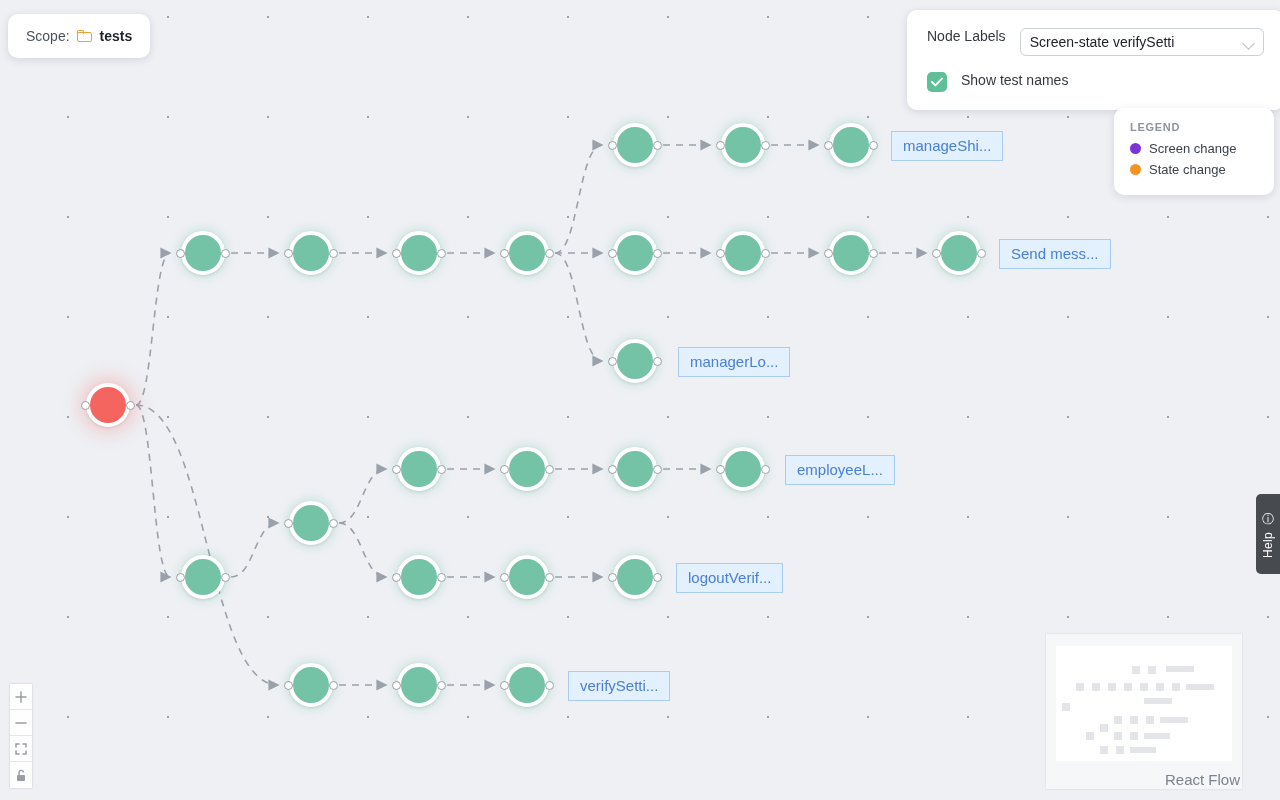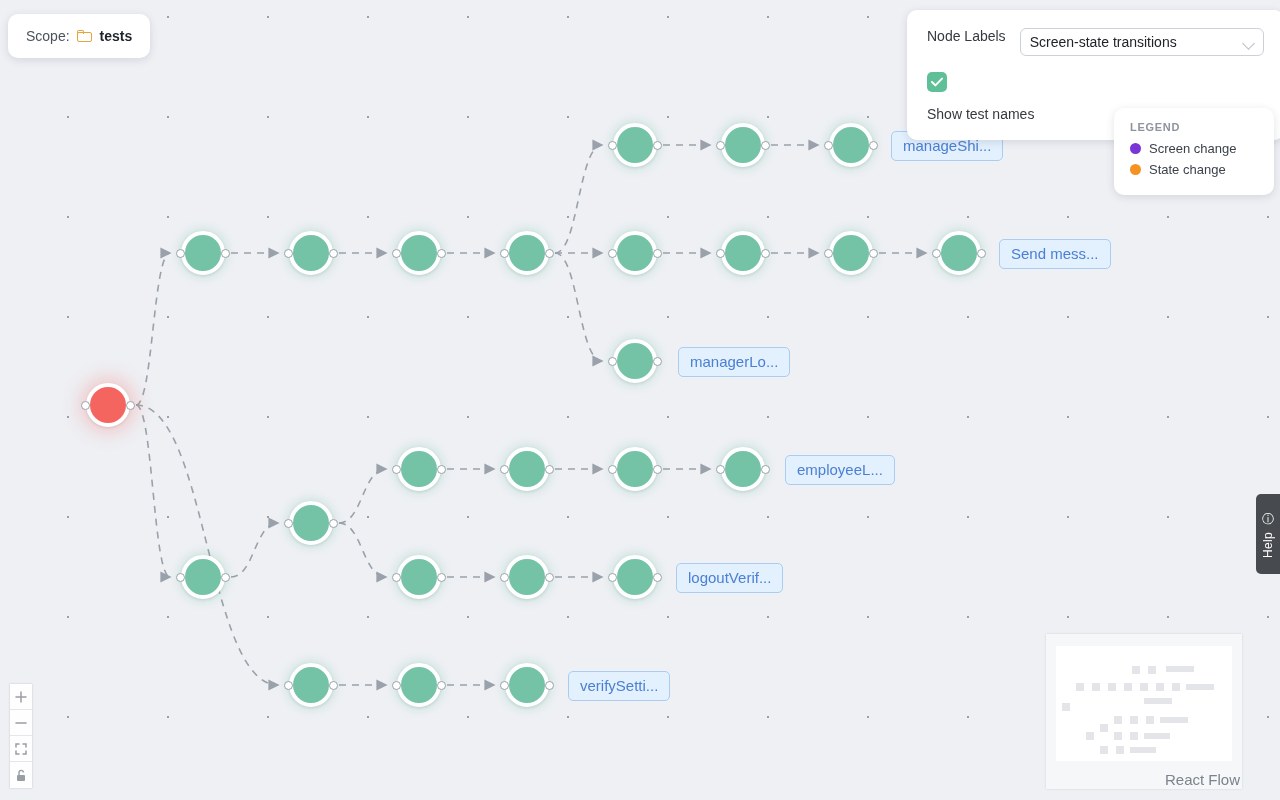--- a/index.html
+++ b/index.html
@@ -55,21 +55,21 @@
   }
   .handle.l { left: -9px; }
   .handle.r { right: -9px; }
 
   
   .tlabel {
     position: absolute;
     background: #e3f0fd;
     border: 1px solid #a9cdf2;
     color: #4a7fd4;
-    border-radius: 5px;
+    border-radius: 0;
     padding: 5px 11px;
     font-size: 15px;
     line-height: 18px;
     white-space: nowrap;
     box-sizing: border-box;
   }
 
   
   .panel {
     position: absolute;
@@ -94,21 +94,21 @@
     content:""; position:absolute; left:0; top:0px; width:7px; height:4px;
     border:1.6px solid #e8a33d; border-bottom:none; border-radius:2px 2px 0 0; box-sizing:border-box;
   }
 
   #controls-panel {
     left: 907px; top: 10px;
     width: 337px;
     padding: 18px 20px 18px 20px;
   }
   .ctl-row { display: flex; gap: 14px; }
-  .ctl-row + .ctl-row { margin-top: 16px; flex-direction: column; }
+  .ctl-row + .ctl-row { margin-top: 16px; }
   .ctl-label { font-size: 14px; color: #35393f; }
   .select {
     position: relative;
     flex: 1;
     border: 1px solid #ccd1d8;
     border-radius: 6px;
     height: 28px;
     display: flex; align-items: center;
     padding: 0 28px 0 9px;
     font-size: 14px; color: #20242a;
@@ -400,21 +400,21 @@
   <div class="panel" id="scope-panel">
     <span class="lbl">Scope:</span>
     <span class="folder-icon"></span>
     <span class="val">tests</span>
   </div>
 
   <div class="panel" id="controls-panel">
     <div class="ctl-row">
       <span class="ctl-label">Node Labels</span>
       <div class="select">
-        <span>Screen-state transitions</span>
+        <span>Screen-state verifySetti</span>
         <span class="chev"></span>
       </div>
     </div>
     <div class="ctl-row">
       <span class="checkbox">
         <svg width="12" height="10" viewBox="0 0 12 10">
           <path d="M1,5 L4.4,8.4 L11,1.6" stroke="#ffffff" stroke-width="2" fill="none" stroke-linecap="round" stroke-linejoin="round"></path>
         </svg>
       </span>
       <span class="cb-label">Show test names</span>

